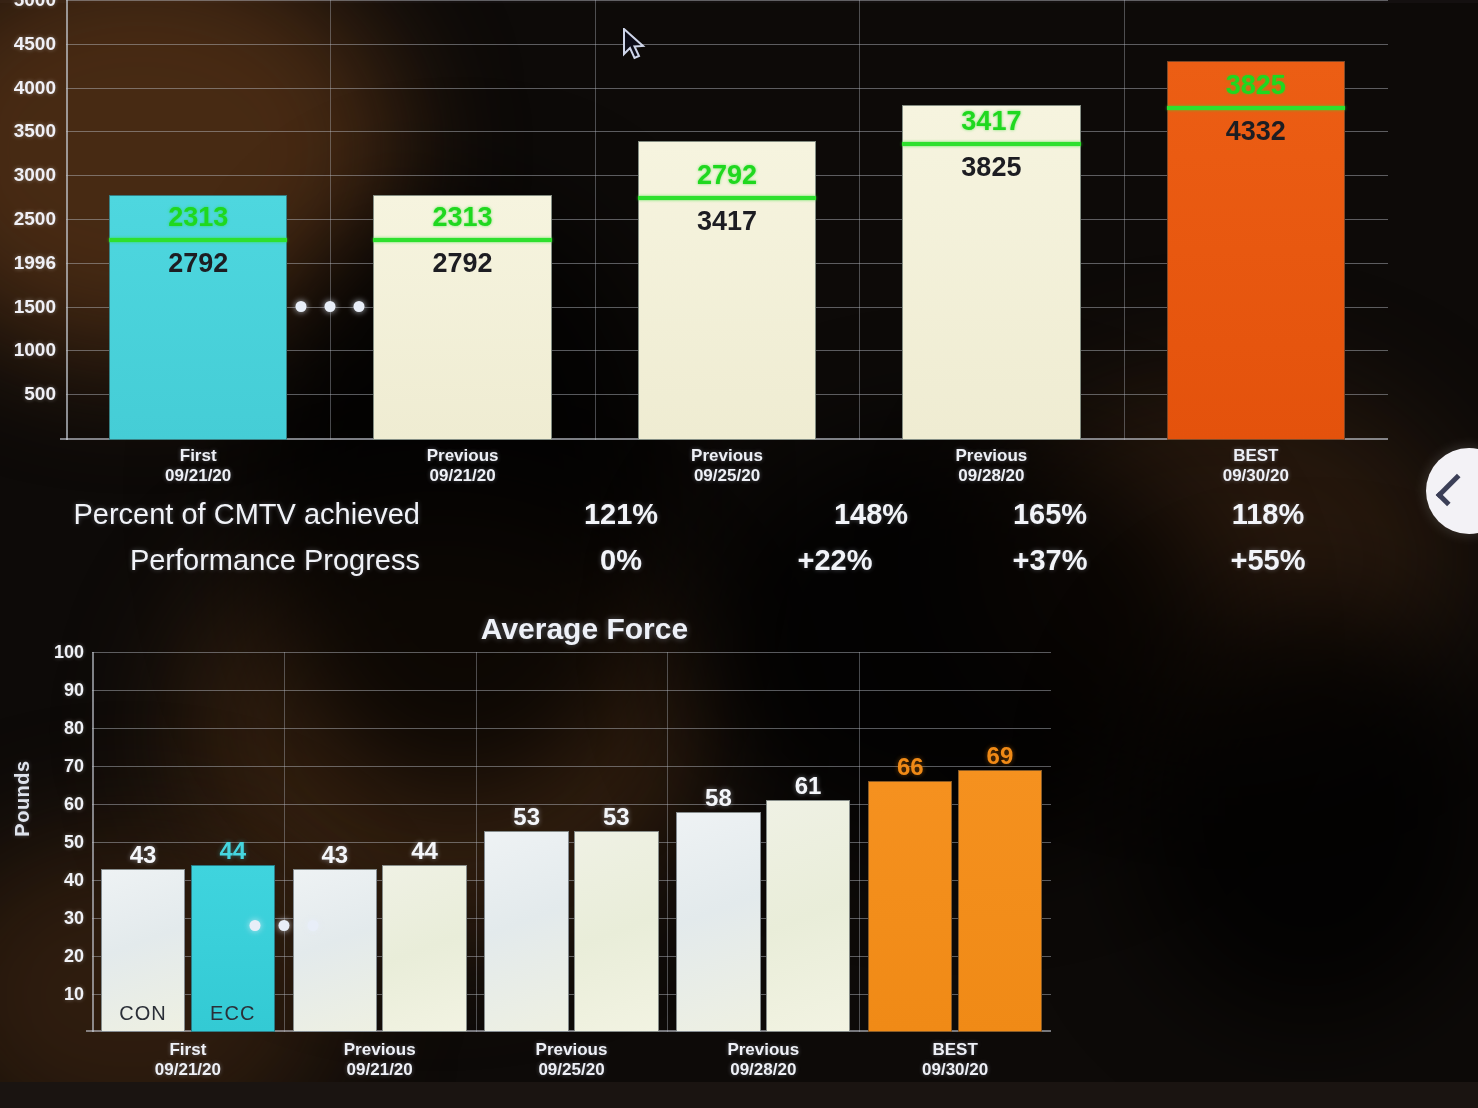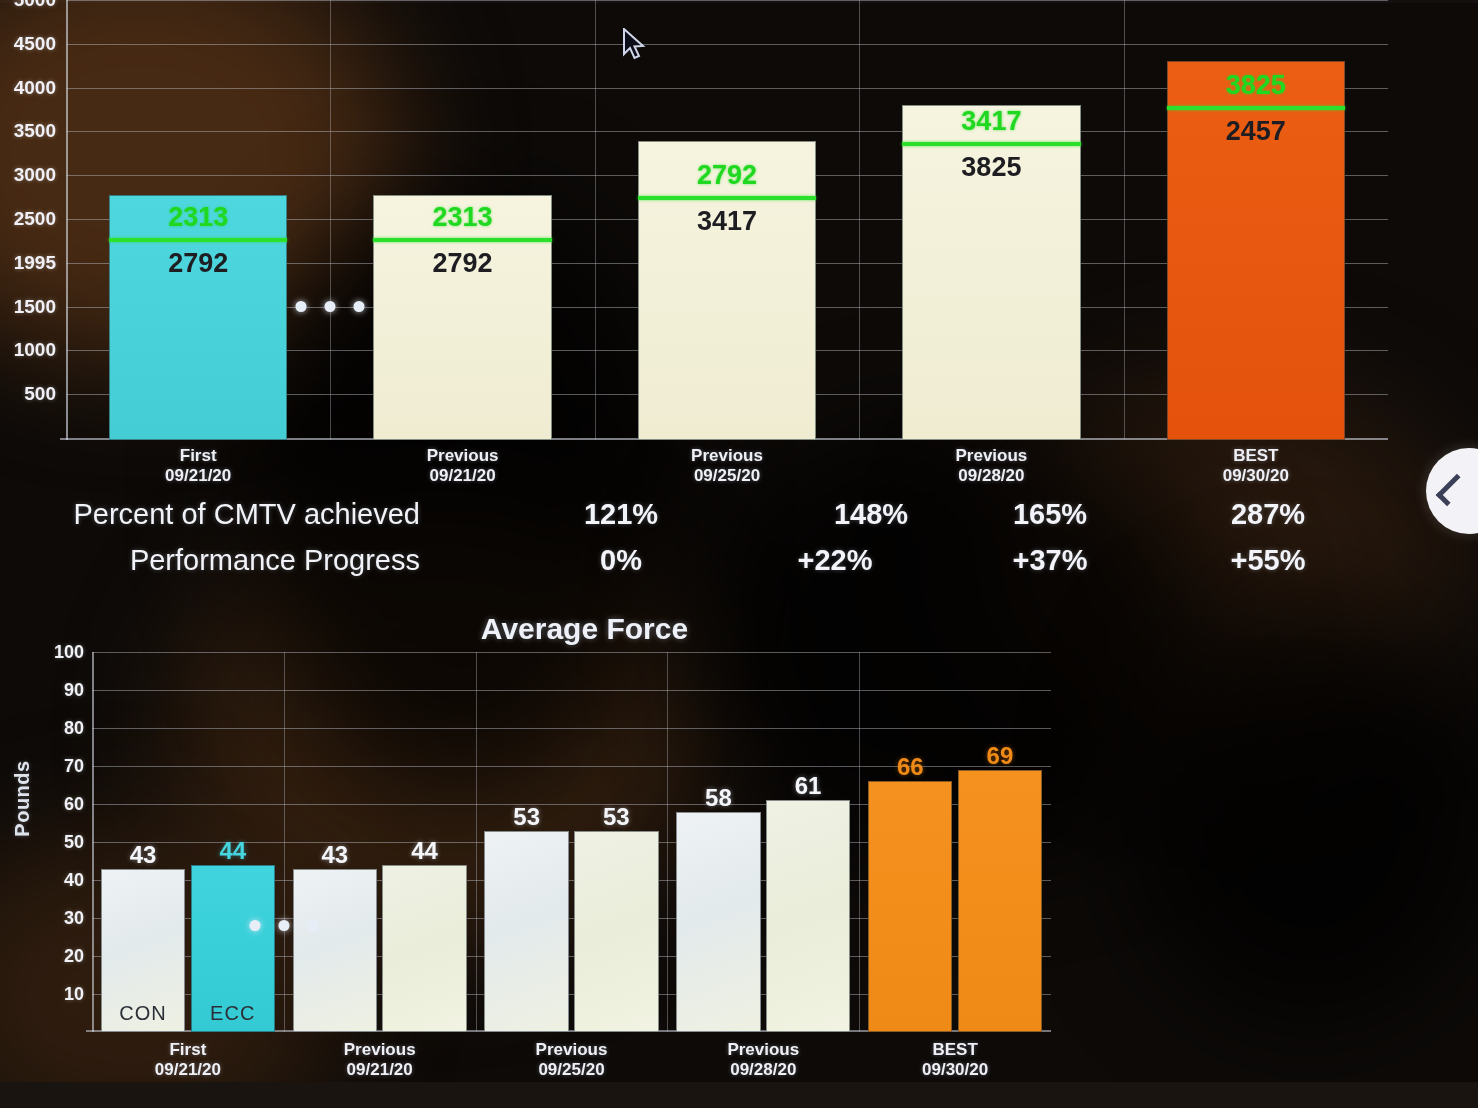--- a/index.html
+++ b/index.html
@@ -204,21 +204,21 @@
   <div class="glare g4"></div>
   <div class="darkblob db1"></div>
   <div class="darkblob db2"></div>
   <div class="darkblob db3"></div>
 
   <div id="top-chart">
     <div class="ylabels-top" id="top-ylabels">
         <div class="ylab" style="top: 394.2px;">500</div>
         <div class="ylab" style="top: 350.4px;">1000</div>
         <div class="ylab" style="top: 306.6px;">1500</div>
-        <div class="ylab" style="top: 262.8px;">1995</div>
+        <div class="ylab" style="top: 262.8px;">1996</div>
         <div class="ylab" style="top: 219px;">2500</div>
         <div class="ylab" style="top: 175.2px;">3000</div>
         <div class="ylab" style="top: 131.4px;">3500</div>
         <div class="ylab" style="top: 87.6px;">4000</div>
         <div class="ylab" style="top: 43.8px;">4500</div>
         <div class="ylab" style="top: 0px;">5000</div>
       </div>
     <div class="plot-top" id="top-plot">
       <div class="axis-y-top"></div>
       <div class="axis-x-top"></div>
@@ -252,21 +252,21 @@
         </div>
         <div class="vgrid" style="left: 80%;"></div>
         <div class="bar-top cream" style="left: 63.25%; width: 13.5%; height: 335.07px;">
           <div class="refline" style="top: 35.7408px;"></div>
           <div class="lbl-green" style="top: -0.2592px;">3417</div>
           <div class="lbl-dark" style="top: 45.7408px;">3825</div>
         </div>
         <div class="bar-top orange" style="left: 83.25%; width: 13.5%; height: 379.483px;">
           <div class="refline" style="top: 44.4132px;"></div>
           <div class="lbl-green" style="top: 8.4132px;">3825</div>
-          <div class="lbl-dark" style="top: 54.4132px;">2457</div>
+          <div class="lbl-dark" style="top: 54.4132px;">4332</div>
         </div>
         <div class="ellipsis-top" style="left: 20%; transform: translateX(-50%); top: 300.6px;">
           <i></i>
           <i></i>
           <i></i>
         </div>
       </div>
     <div class="catrow" id="top-cats" style="top:446px;">
         <div class="cat" style="left: 10%;">
           <div>First</div>
@@ -290,21 +290,21 @@
         </div>
       </div>
   </div>
 
   <div id="metrics">
       <div class="metric-row" style="top: 0px;">
         <div class="metric-name" style="right: 1058px;">Percent of CMTV achieved</div>
         <div class="metric-val" style="left: 621px;">121%</div>
         <div class="metric-val" style="left: 835px; margin-left: 36px;">148%</div>
         <div class="metric-val" style="left: 1050px;">165%</div>
-        <div class="metric-val" style="left: 1268px;">287%</div>
+        <div class="metric-val" style="left: 1268px;">118%</div>
       </div>
       <div class="metric-row" style="top: 46px;">
         <div class="metric-name" style="right: 1058px; padding-left: 20px;">Performance Progress</div>
         <div class="metric-val" style="left: 621px;">0%</div>
         <div class="metric-val" style="left: 835px;">+22%</div>
         <div class="metric-val" style="left: 1050px;">+37%</div>
         <div class="metric-val" style="left: 1268px;">+55%</div>
       </div>
     </div>
 

